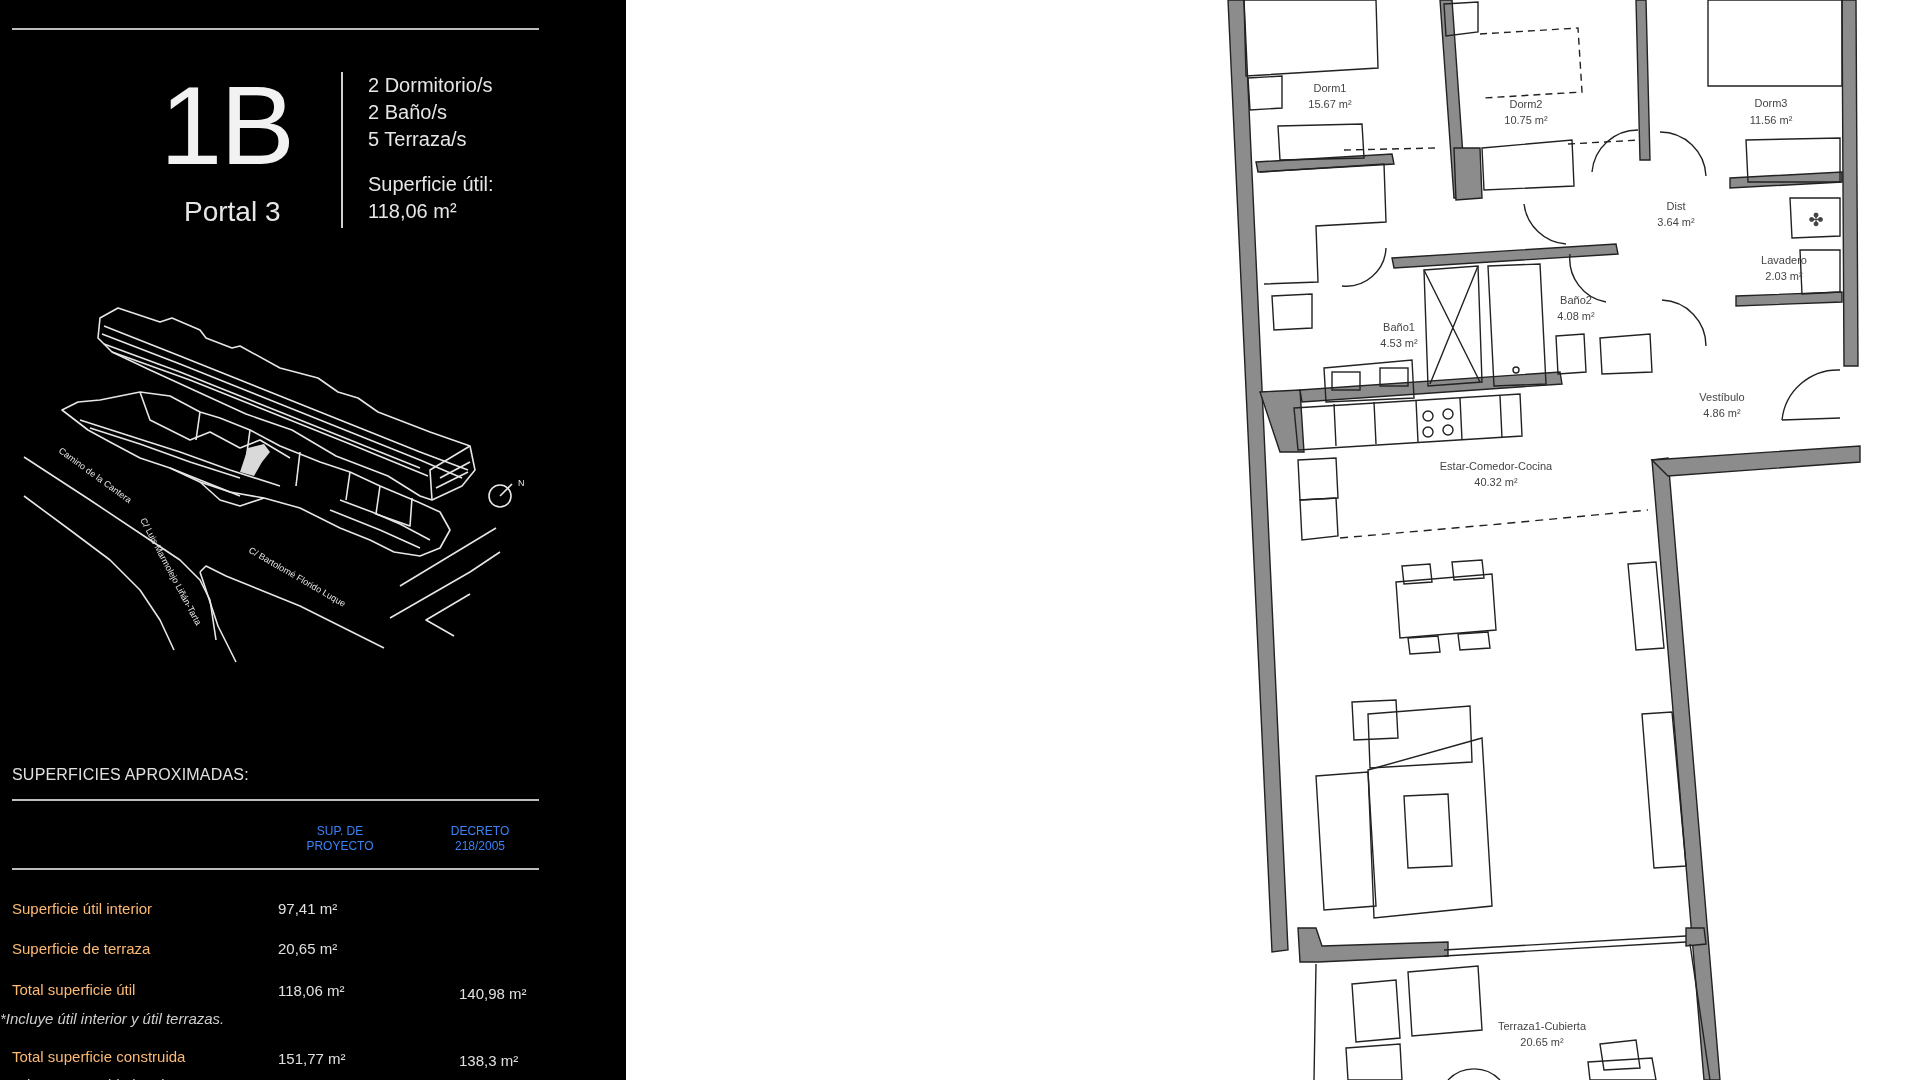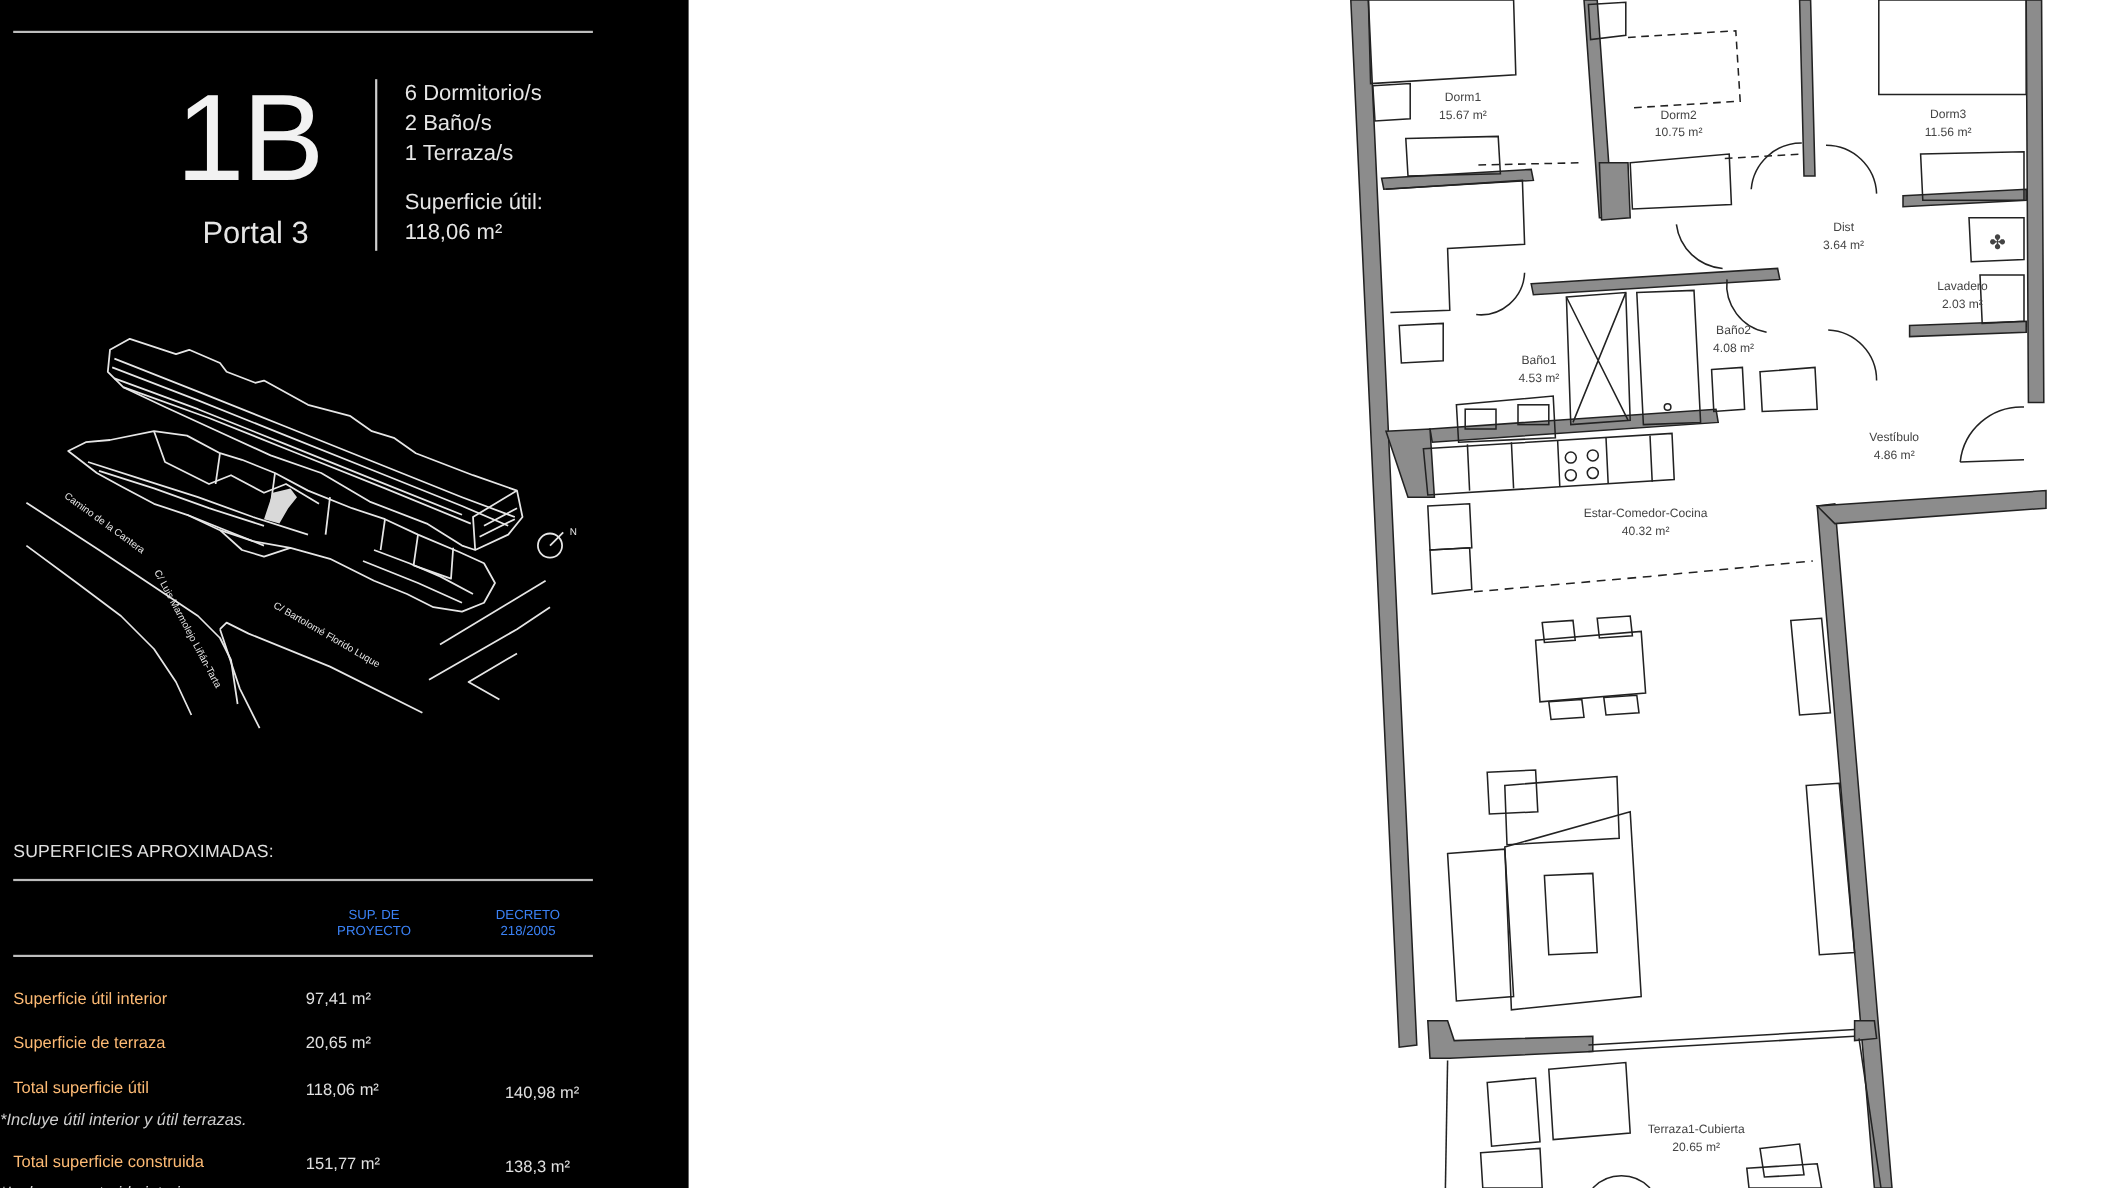--- a/index.html
+++ b/index.html
@@ -24,23 +24,23 @@
 <body>
 
 <div class="panel">
   <div class="rule" style="top:28px"></div>
 
   <div class="unit-code">1B</div>
   <div class="portal">Portal 3</div>
   <div class="vsep"></div>
 
   <div class="specs">
-    <div>6 Dormitorio/s</div>
+    <div>2 Dormitorio/s</div>
     <div>2 Baño/s</div>
-    <div>1 Terraza/s</div>
+    <div>5 Terraza/s</div>
     <div class="gap"></div>
     <div>Superficie útil:</div>
     <div>118,06 m²</div>
   </div>
 
   <svg class="site" viewBox="0 290 581 380" width="581" height="380">
     <g fill="none" stroke="#e6e6e6" stroke-width="1.6" stroke-linejoin="round">
 
       <path d="M100,318 L118,308 L160,322 L172,318 L200,330 L206,338 L232,348 L240,346 L280,368 L318,378 L338,392 L358,398 L378,412 L430,432 L470,446 L475,470 L462,486 L432,500 L420,496 L388,476 L336,456 L292,430 L246,414 L198,392 L150,370 L112,352 L98,338 Z"></path>
       <path d="M104,326 L180,356 L260,388 L340,420 L420,452 L468,470"></path>

